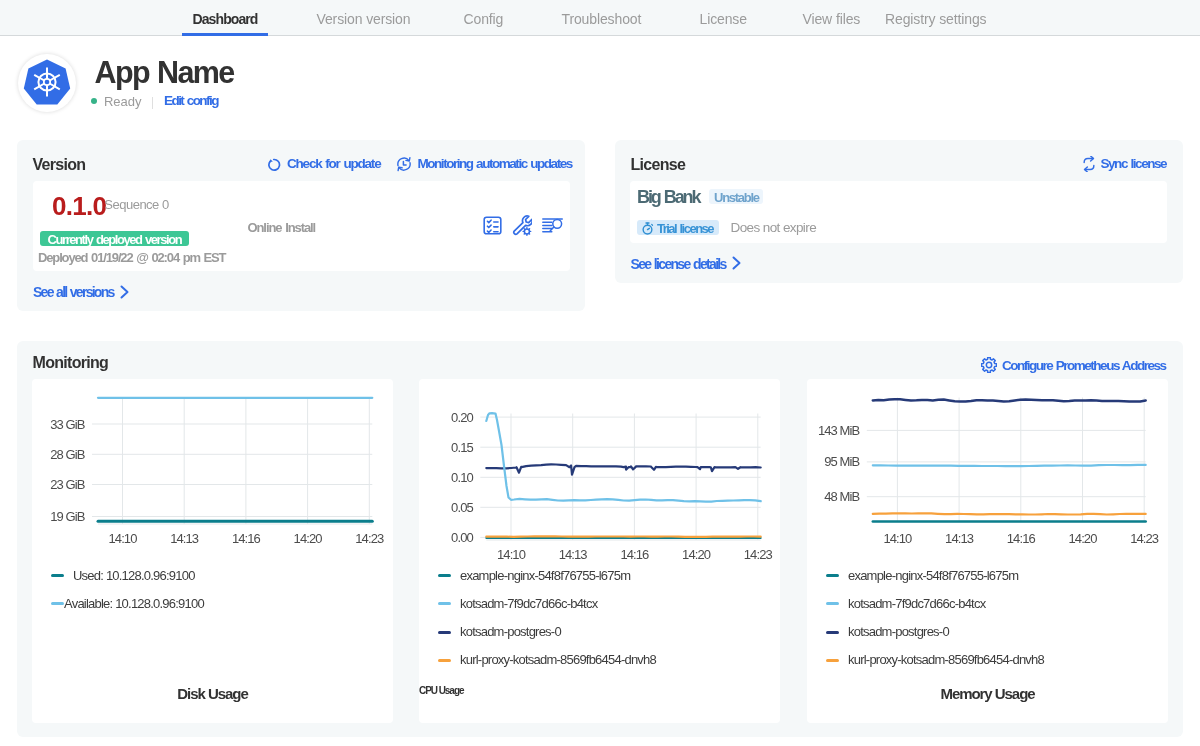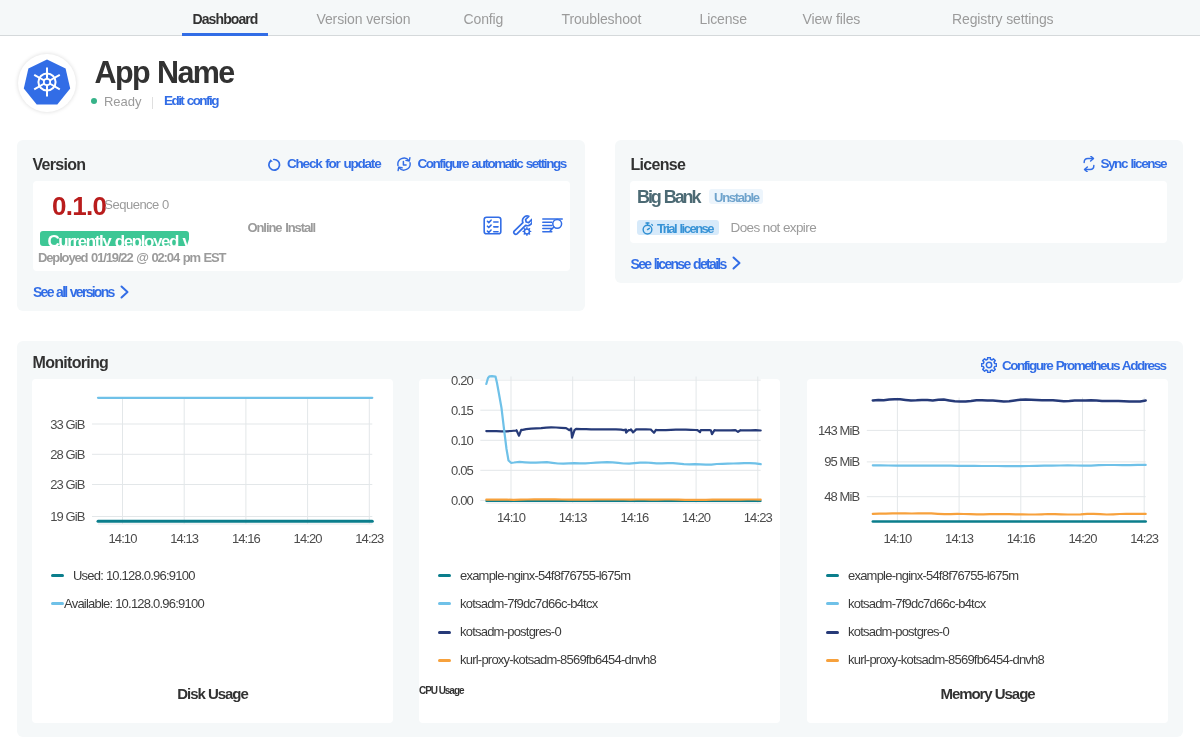--- a/index.html
+++ b/index.html
@@ -21,21 +21,21 @@
 <body>
 
 <div class="nav"></div>
 <div class="abs" style="left:182px; top:33px; width:86px; height:3px; background:#326de6;"></div>
 <div class="nav-item" style="left:192.5px; font-weight:bold; color:#323232; letter-spacing:-0.9px;">Dashboard</div>
 <div class="nav-item" style="left:316.5px;">Version version</div>
 <div class="nav-item" style="left:463.5px;">Config</div>
 <div class="nav-item" style="left:561.5px;">Troubleshoot</div>
 <div class="nav-item" style="left:699.5px;">License</div>
 <div class="nav-item" style="left:802.5px;">View files</div>
-<div class="nav-item" style="left:952px;">Registry settings</div>
+<div class="nav-item" style="left:885px;">Registry settings</div>
 
 <div class="abs" style="left:18px; top:54px; width:58px; height:58px; border-radius:50%; background:#fff; box-shadow:0 0 4px rgba(0,0,0,0.15);"></div>
 <div class="abs" style="left:22px; top:58px;"><svg width="50" height="50" viewBox="0 0 50 50">
   <polygon points="25,1.5 43.6,10.4 48.2,30.5 35.3,46.6 14.7,46.6 1.8,30.5 6.4,10.4" fill="#326de6"></polygon>
   <g stroke="#fff" fill="none" stroke-width="2">
     <circle cx="25" cy="24" r="8.6"></circle>
     <line x1="25" y1="24" x2="25" y2="9.5"></line>
     <line x1="25" y1="24" x2="37.8" y2="16.8"></line>
     <line x1="25" y1="24" x2="37.8" y2="31.3"></line>
     <line x1="25" y1="24" x2="25" y2="38.5"></line>
@@ -57,26 +57,26 @@
       <path d="M2.2 5.3 L3.5 2.2 L5.8 4.6 Z" fill="#326de6" stroke="none"></path>
     </svg></div>
 <a class="abs link" style="left:287px; top:156.8px; line-height:1; letter-spacing:-1.2px;">Check for update</a>
 <div class="abs" style="left:396px; top:156px;"><svg width="16" height="16" viewBox="0 0 16 16" fill="none" stroke="#326de6" stroke-width="1.4" stroke-linecap="round" stroke-linejoin="round">
       <path d="M2.0 9.6 A6.2 6.2 0 0 1 13.0 4.6"></path>
       <path d="M13.9 1.6 L13.3 5.0 L9.9 4.4"></path>
       <path d="M14.0 6.6 A6.2 6.2 0 0 1 3.0 11.6"></path>
       <path d="M2.1 14.6 L2.7 11.2 L6.1 11.8"></path>
       <path d="M7.4 5.5 L7.4 9.1 L10.1 9.1" stroke-width="1.5"></path>
     </svg></div>
-<a class="abs link" style="left:417.5px; top:156.8px; line-height:1; letter-spacing:-1.46px;">Configure automatic settings</a>
+<a class="abs link" style="left:417.5px; top:156.8px; line-height:1; letter-spacing:-1.46px;">Monitoring automatic updates</a>
 <div class="wbox" style="left:33px; top:181px; width:537px; height:90px;"></div>
 <div class="abs" style="left:52px; top:193px; font-size:26px; line-height:1; font-weight:bold; color:#b91c1c; letter-spacing:-0.71px;">0.1.0</div>
 <div class="abs gray" style="left:104.3px; top:198.1px; font-size:13px; line-height:1; letter-spacing:-0.5px;">Sequence 0</div>
 <div class="abs" style="left:40px; top:230.5px; width:149px; height:15.5px; background:#3dc795; border-radius:3px;"></div>
-<div class="abs" style="left:47.5px; top:233px; font-size:17px; line-height:1; font-weight:bold; color:#fff; letter-spacing:-1.42px; word-spacing:1.2px;">Currently deployed version</div>
+<div class="abs" style="left:47.5px; top:233px; font-size:13px; line-height:1; font-weight:bold; color:#fff; letter-spacing:-1.42px; word-spacing:1.2px;">Currently deployed version</div>
 <div class="abs gray" style="left:38px; top:250.6px; font-size:13px; line-height:1; font-weight:bold; letter-spacing:-1.14px; word-spacing:1.2px;">Deployed 01/19/22 @ 02:04 pm EST</div>
 <div class="abs gray" style="left:247.5px; top:220.5px; font-size:13px; line-height:1; font-weight:bold; letter-spacing:-1.09px; word-spacing:1.2px;">Online Install</div>
 <div class="abs" style="left:483px; top:216px;"><svg width="19" height="19" viewBox="0 0 24 24" fill="none" stroke="#326de6" stroke-width="2" stroke-linecap="round" stroke-linejoin="round">
       <rect x="1.5" y="1.5" width="21" height="21" rx="3"></rect>
       <path d="M5.6 6.7 l1.7 1.7 L10.2 5.3"></path>
       <path d="M5.6 12.9 l1.7 1.7 L10.2 11.5"></path>
       <path d="M5.6 19.1 l1.7 1.7 L10.2 17.7"></path>
       <line x1="13.6" y1="7.5" x2="19" y2="7.5"></line>
       <line x1="13.6" y1="13.7" x2="19" y2="13.7"></line>
       <line x1="13.6" y1="19.9" x2="19" y2="19.9"></line>
@@ -164,21 +164,21 @@
 <text class="ticklabel" x="52.5" y="110.0" text-anchor="end">23 GiB</text>
 <text class="ticklabel" x="52.5" y="142.0" text-anchor="end">19 GiB</text>
 <text class="ticklabel" x="90.5" y="164.0" text-anchor="middle">14:10</text>
 <text class="ticklabel" x="152.2" y="164.0" text-anchor="middle">14:13</text>
 <text class="ticklabel" x="213.9" y="164.0" text-anchor="middle">14:16</text>
 <text class="ticklabel" x="275.6" y="164.0" text-anchor="middle">14:20</text>
 <text class="ticklabel" x="337.3" y="164.0" text-anchor="middle">14:23</text>
 <polyline points="66.0,18.8 340.3,18.8" fill="none" stroke="#6fc1e8" stroke-width="2.2" stroke-linejoin="round" stroke-linecap="round"></polyline>
 <polyline points="66.0,142.2 340.3,142.2" fill="none" stroke="#0b7e8c" stroke-width="3.0" stroke-linejoin="round" stroke-linecap="round"></polyline>
 </svg></div>
-<div class="abs" style="left:419px;top:358px;text-decoration:underline;"><svg width="361" height="344" viewBox="0 0 361 344">
+<div class="abs" style="left:419px;top:395px;text-decoration:underline;"><svg width="361" height="344" viewBox="0 0 361 344">
 <line x1="92.0" y1="18.5" x2="92.0" y2="145.0" stroke="#e3e7e9" stroke-width="1"></line>
 <line x1="153.7" y1="18.5" x2="153.7" y2="145.0" stroke="#e3e7e9" stroke-width="1"></line>
 <line x1="215.4" y1="18.5" x2="215.4" y2="145.0" stroke="#e3e7e9" stroke-width="1"></line>
 <line x1="277.1" y1="18.5" x2="277.1" y2="145.0" stroke="#e3e7e9" stroke-width="1"></line>
 <line x1="338.8" y1="18.5" x2="338.8" y2="145.0" stroke="#e3e7e9" stroke-width="1"></line>
 <line x1="61.3" y1="22.1" x2="341.7" y2="22.1" stroke="#e3e7e9" stroke-width="1"></line>
 <line x1="61.3" y1="52.2" x2="341.7" y2="52.2" stroke="#e3e7e9" stroke-width="1"></line>
 <line x1="61.3" y1="82.3" x2="341.7" y2="82.3" stroke="#e3e7e9" stroke-width="1"></line>
 <line x1="61.3" y1="112.3" x2="341.7" y2="112.3" stroke="#e3e7e9" stroke-width="1"></line>
 <line x1="61.3" y1="142.4" x2="341.7" y2="142.4" stroke="#e3e7e9" stroke-width="1"></line>

